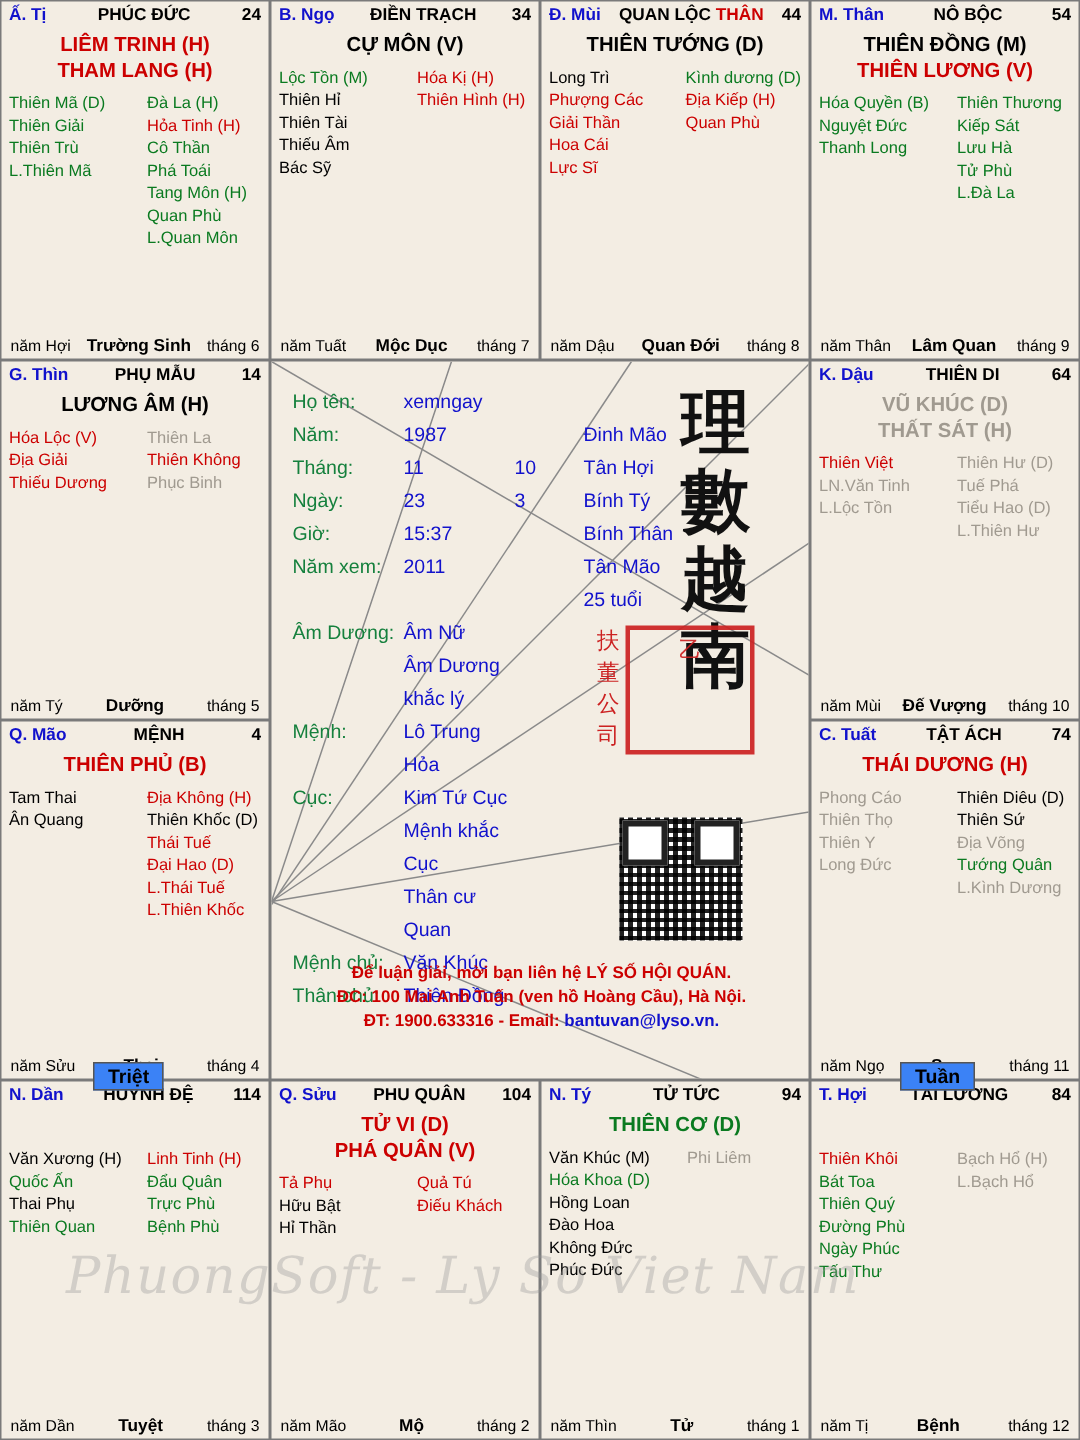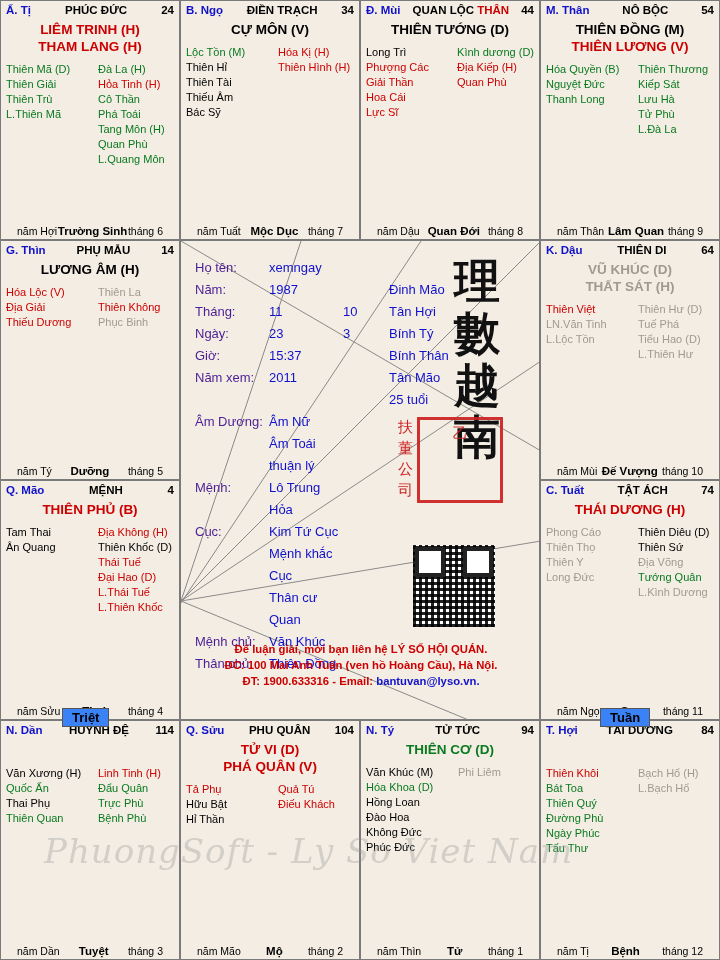--- a/index.html
+++ b/index.html
@@ -43,37 +43,37 @@
   .grey { color:#a09a90; }
   .cols {
     display:flex; margin-top:7px; gap:16px;
   }
   .col { width:50%; line-height:15px; font-size:11px; }
   .col .st { display:block; white-space:nowrap; }
   .bold { font-weight:normal; }
   .footer {
     position:absolute; left:0; right:0; bottom:2px;
     display:flex; justify-content:space-between; align-items:center;
-    padding:0 16px; font-size:10.5px; color:#000;
+    padding:0 6px; font-size:10.5px; color:#000;
   }
   .footer .mid { font-weight:bold; font-size:11.5px; }
   
   #center {
     position:absolute; left:180px; top:240px; width:360px; height:480px;
     border:1px solid #7a7a7a;
     background:#f3ede3;
     overflow:hidden;
   }
   #center .info {
     position:relative; z-index:3;
     padding:16px 0 0 14px;
     font-size:13px; color:#1111cc;
   }
   .irow { display:flex; line-height:22px; }
-  .ilab { width:74px; color:#4c1d95; }
+  .ilab { width:74px; color:#15803d; }
   .ival { width:74px; }
   .ival2 { width:46px; }
   .ival3 { width:100px; }
   .note {
     position:absolute; z-index:4; left:10px; right:8px; bottom:30px;
     text-align:center; color:#cc0000; font-size:11.3px; line-height:16px;
     font-weight:bold;
   }
   .note .em { color:#1111cc; }
   .cjk {
@@ -143,21 +143,21 @@
           <span class="st green">Thiên Trù</span>
           <span class="st green">L.Thiên Mã</span>
         </div>
         <div class="col">
           <span class="st green">Đà La (H)</span>
           <span class="st red bold">Hỏa Tinh (H)</span>
           <span class="st green">Cô Thần</span>
           <span class="st green">Phá Toái</span>
           <span class="st green">Tang Môn (H)</span>
           <span class="st green">Quan Phù</span>
-          <span class="st green">L.Quang Môn</span>
+          <span class="st green">L.Quan Môn</span>
         </div>
       </div>
       <div class="footer">
         <span>năm Hợi</span>
         <span class="mid">Trường Sinh</span>
         <span>tháng 6</span>
       </div>
     </div>
   <div class="cell">
       <div class="hdr">
@@ -443,21 +443,21 @@
       </div>
       <div class="footer">
         <span>năm Thìn</span>
         <span class="mid">Tử</span>
         <span>tháng 1</span>
       </div>
     </div>
   <div class="cell">
       <div class="hdr">
         <span class="chi">T. Hợi</span>
-        <span class="cung">TÀI DƯƠNG</span>
+        <span class="cung">TÀI LƯƠNG</span>
         <span class="num">84</span>
       </div>
       <div class="stars-main" style="height: 18px;"></div>
       <div class="cols">
         <div class="col">
           <span class="st red bold">Thiên Khôi</span>
           <span class="st green">Bát Toa</span>
           <span class="st green">Thiên Quý</span>
           <span class="st green">Đường Phù</span>
           <span class="st green">Ngày Phúc</span>
@@ -558,21 +558,21 @@
         <div class="ival3"></div>
       </div>
       <div class="irow">
         <div class="ilab">Âm Dương:</div>
         <div class="ival">Âm Nữ</div>
         <div class="ival2"></div>
         <div class="ival3"></div>
       </div>
       <div class="irow">
         <div class="ilab"></div>
-        <div class="ival">Âm Toái thuận lý</div>
+        <div class="ival">Âm Dương khắc lý</div>
         <div class="ival2"></div>
         <div class="ival3"></div>
       </div>
       <div class="irow">
         <div class="ilab">Mệnh:</div>
         <div class="ival">Lô Trung Hỏa</div>
         <div class="ival2"></div>
         <div class="ival3"></div>
       </div>
       <div class="irow">

